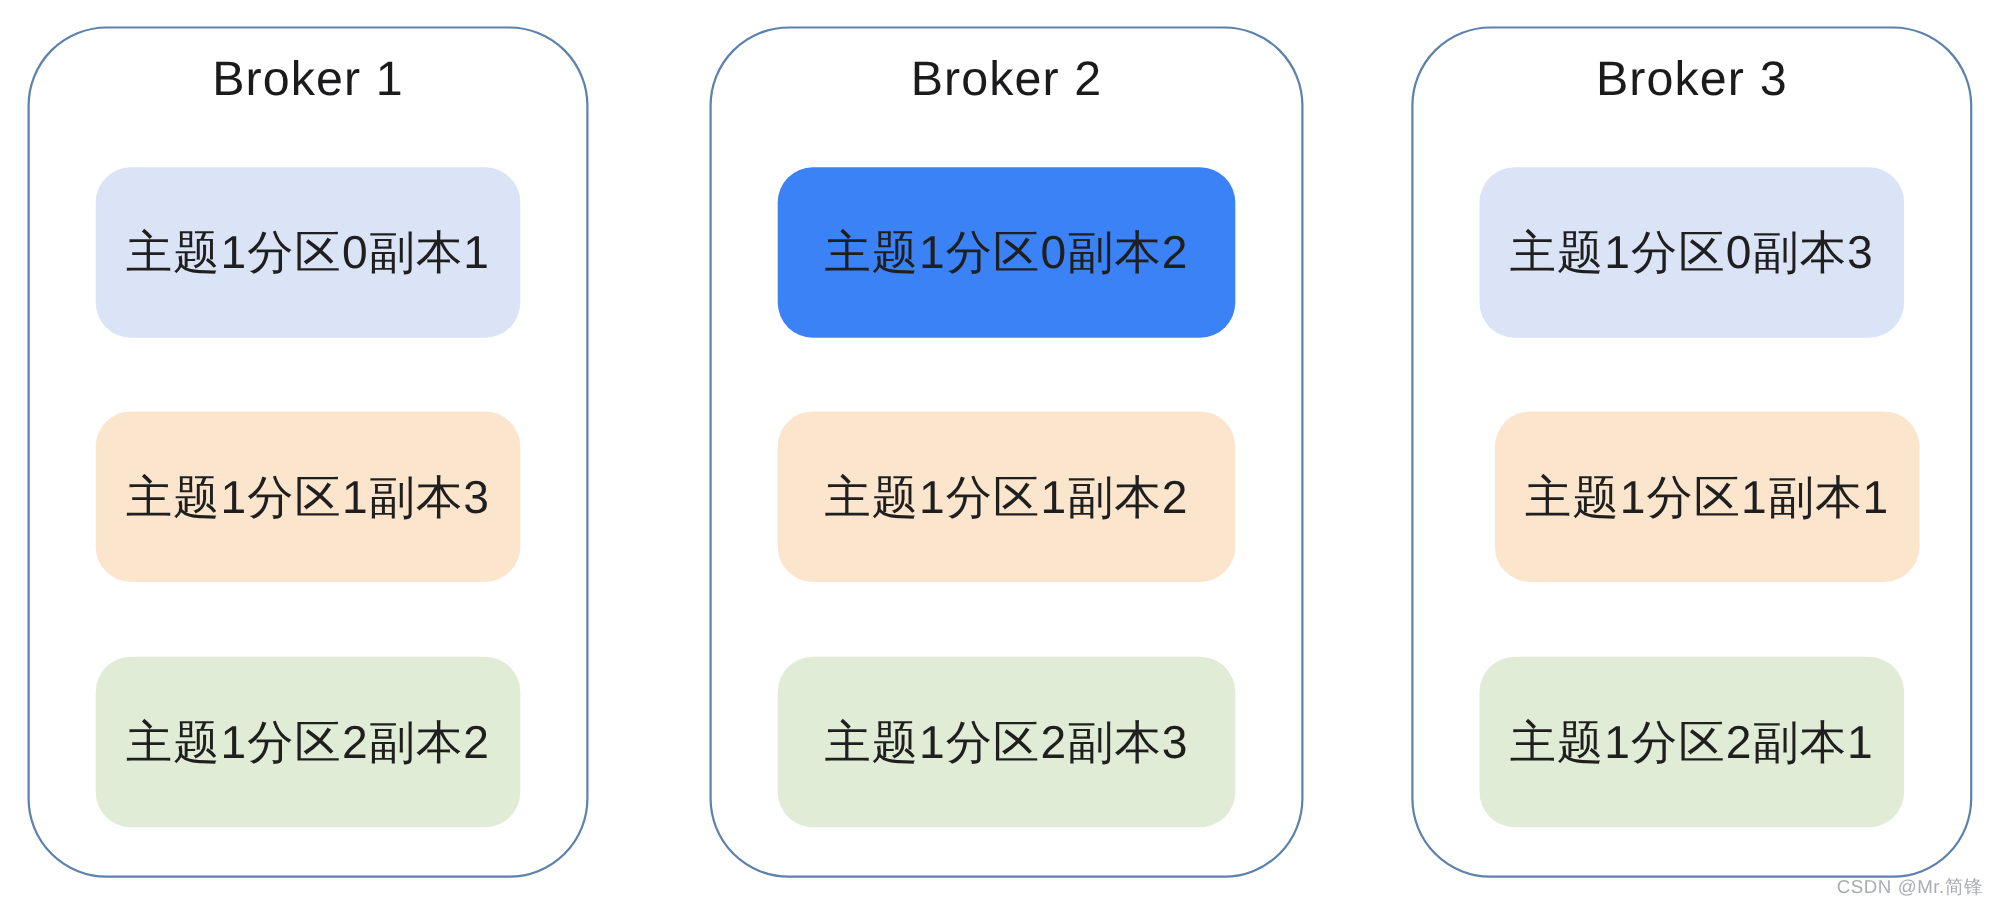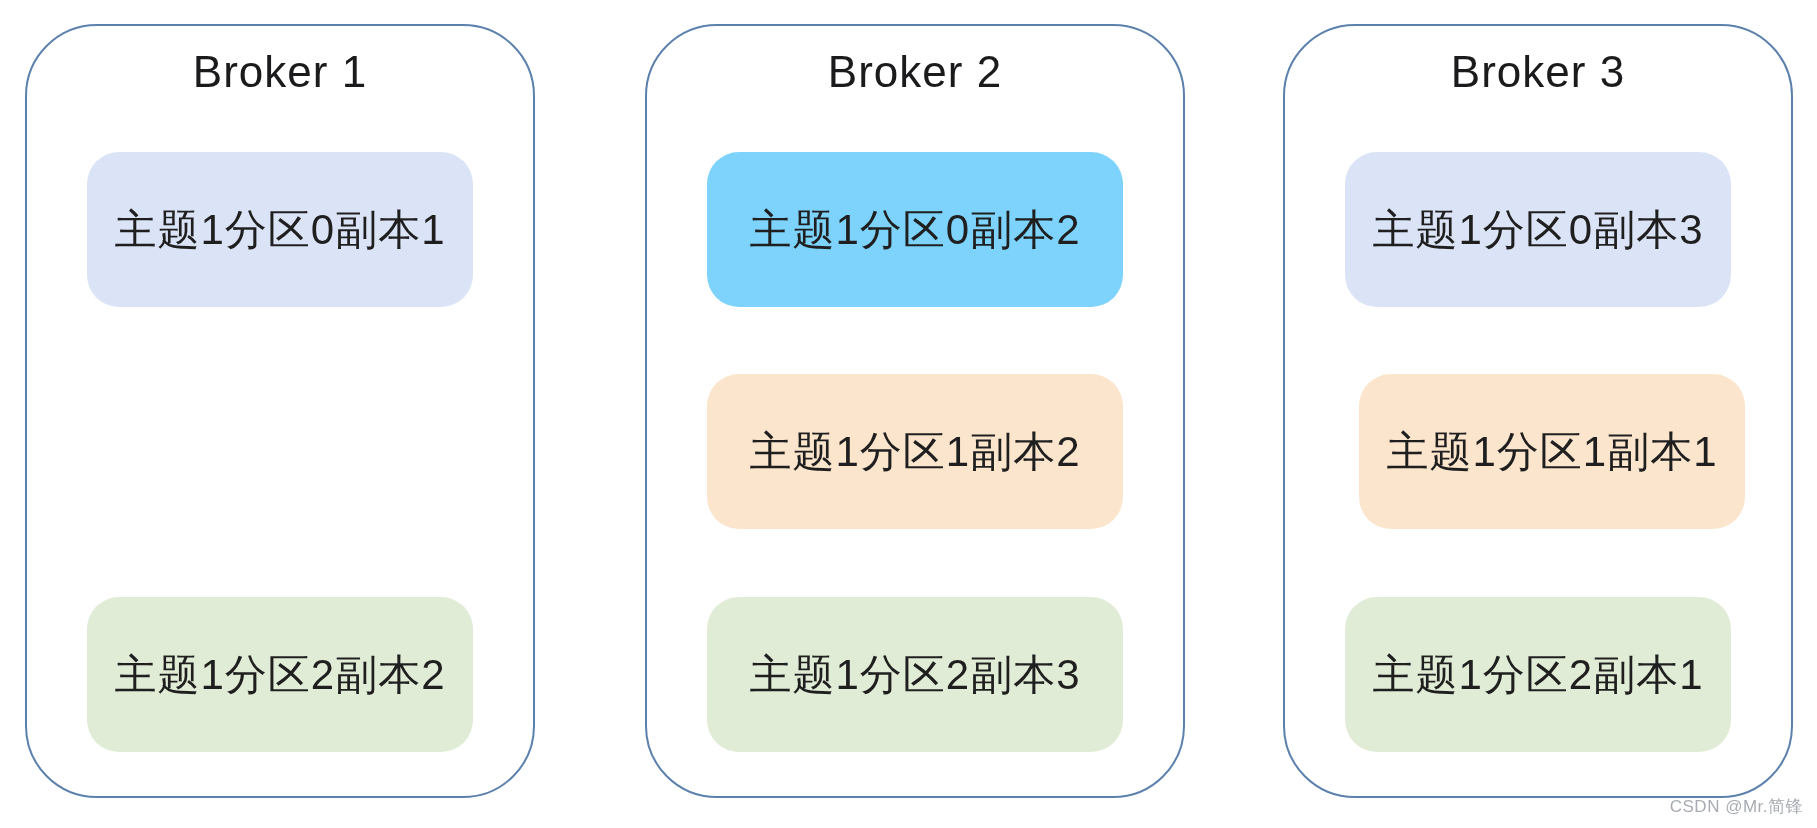--- a/index.html
+++ b/index.html
@@ -66,26 +66,27 @@
   }
 </style>
 </head>
 <body>
 
 <div class="canvas">
 
   <div class="broker broker-1" style="border-color: rgb(92, 129, 172);">
     <div class="broker-title" style="color: rgb(27, 27, 29);">Broker 1</div>
     <div class="replica row-0" style="background: rgb(219, 228, 246); color: rgb(31, 31, 31);">主题1分区0副本1</div>
+    <div class="replica row-1" style="background: rgb(252, 229, 205); color: rgb(31, 31, 31);">主题1分区1副本3</div>
     <div class="replica row-2" style="background: rgb(225, 236, 214); color: rgb(31, 31, 31);">主题1分区2副本2</div>
   </div>
 
   <div class="broker broker-2" style="border-color: rgb(92, 129, 172);">
     <div class="broker-title" style="color: rgb(27, 27, 29);">Broker 2</div>
-    <div class="replica row-0" style="background: #7dd3fc; color: rgb(31, 31, 31);">主题1分区0副本2</div>
+    <div class="replica row-0" style="background: #3b82f6; color: rgb(31, 31, 31);">主题1分区0副本2</div>
     <div class="replica row-1" style="background: rgb(252, 229, 205); color: rgb(31, 31, 31);">主题1分区1副本2</div>
     <div class="replica row-2" style="background: rgb(225, 236, 214); color: rgb(31, 31, 31); text-align: right;">主题1分区2副本3</div>
   </div>
 
   <div class="broker broker-3" style="border-color: rgb(92, 129, 172);">
     <div class="broker-title" style="color: rgb(27, 27, 29);">Broker 3</div>
     <div class="replica row-0" style="background: rgb(219, 228, 246); color: rgb(31, 31, 31);">主题1分区0副本3</div>
     <div class="replica row-1" style="background: rgb(252, 229, 205); color: rgb(31, 31, 31); margin-left: 14px;">主题1分区1副本1</div>
     <div class="replica row-2" style="background: rgb(225, 236, 214); color: rgb(31, 31, 31);">主题1分区2副本1</div>
   </div>

